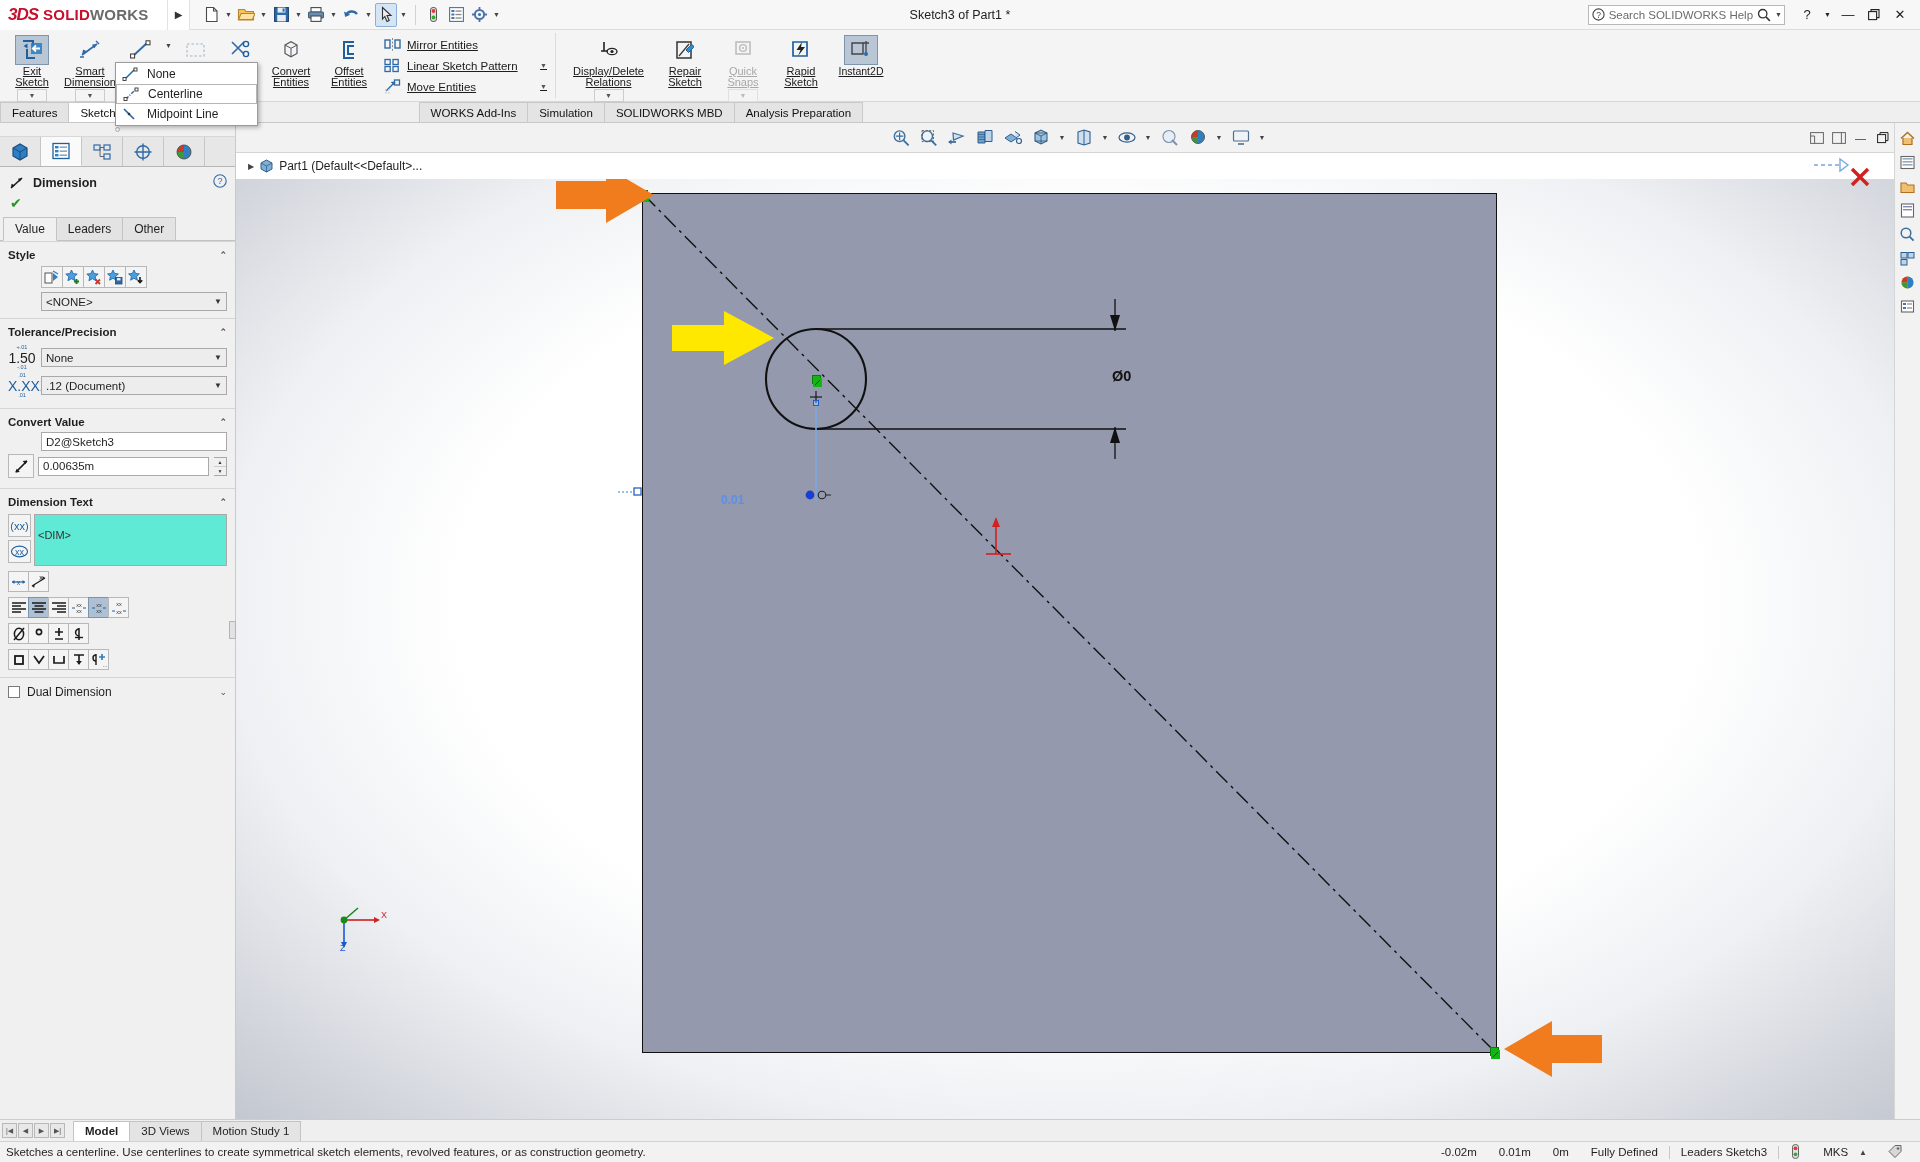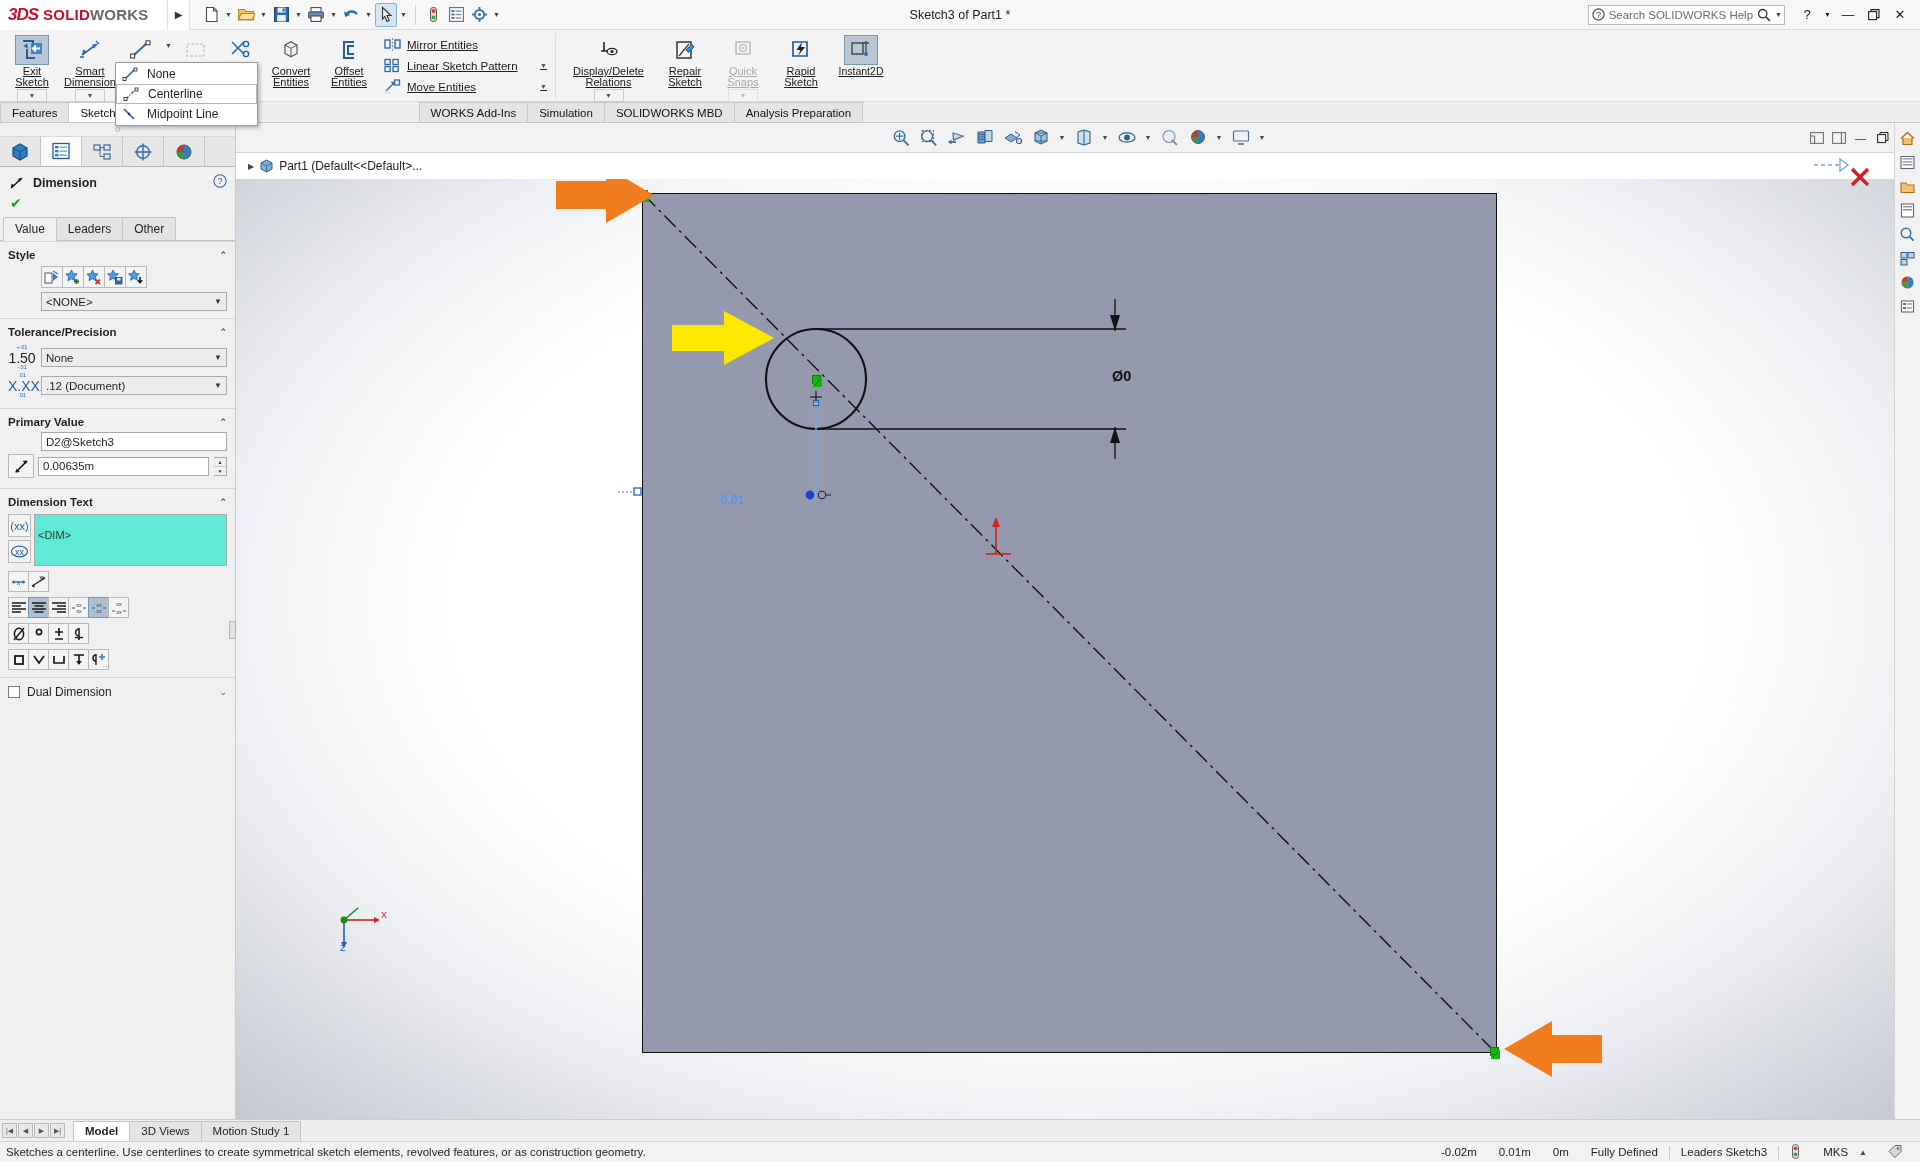--- a/index.html
+++ b/index.html
@@ -687,21 +687,21 @@
             <div class="combo" style="flex:1;">
               <span>.12 (Document)</span>
               <span class="car">▼</span>
             </div>
           </div>
         </div>
       </div>
 
       <div class="sec">
         <div class="sec-hd">
-          <span>Primary Value</span>
+          <span>Convert Value</span>
           <span class="chev">⌃</span>
         </div>
         <div class="sec-body">
           <div class="txtinput" style="margin-left:33px;">
             <span>D2@Sketch3</span>
           </div>
           <div class="fieldrow">
             <div class="sqbtn" style="width:26px;height:24px;">
               <svg width="17" height="17" viewBox="0 0 17 17">
                   <path d="M3 14L14 3" stroke="#1a1a1a" stroke-width="1.7"></path>

